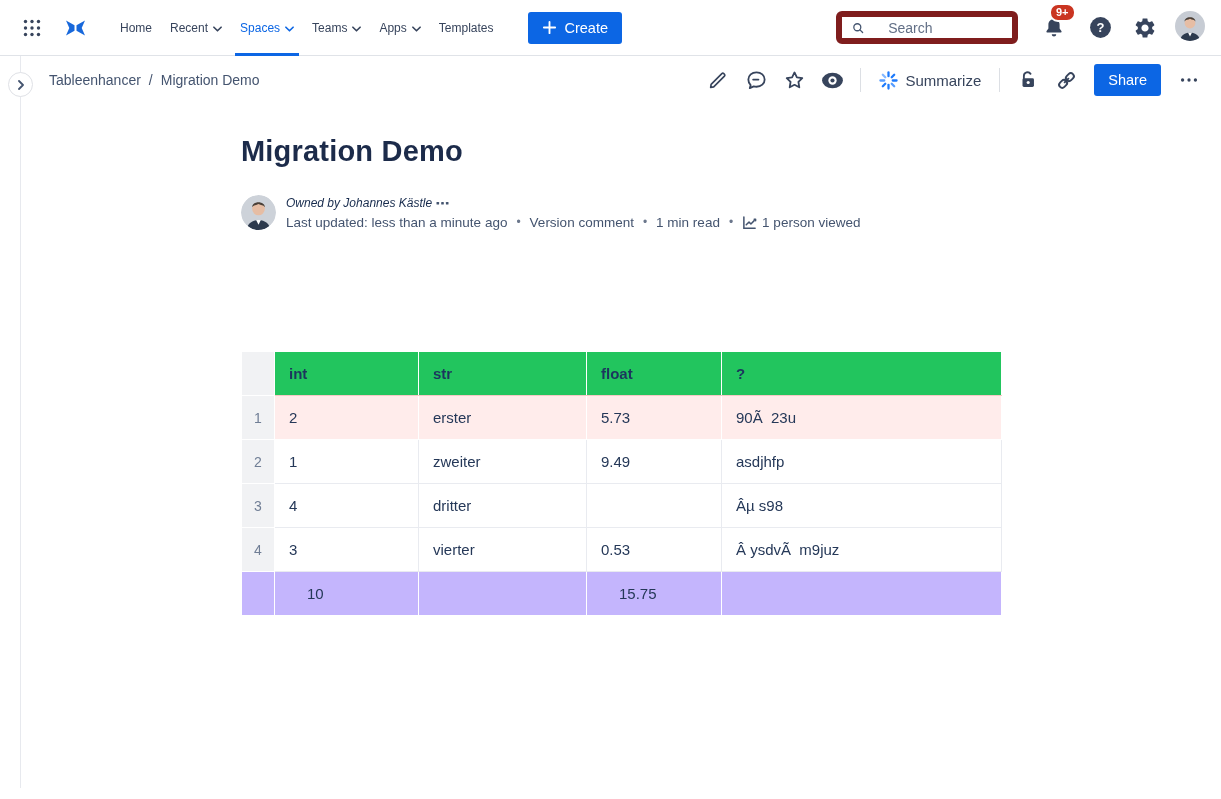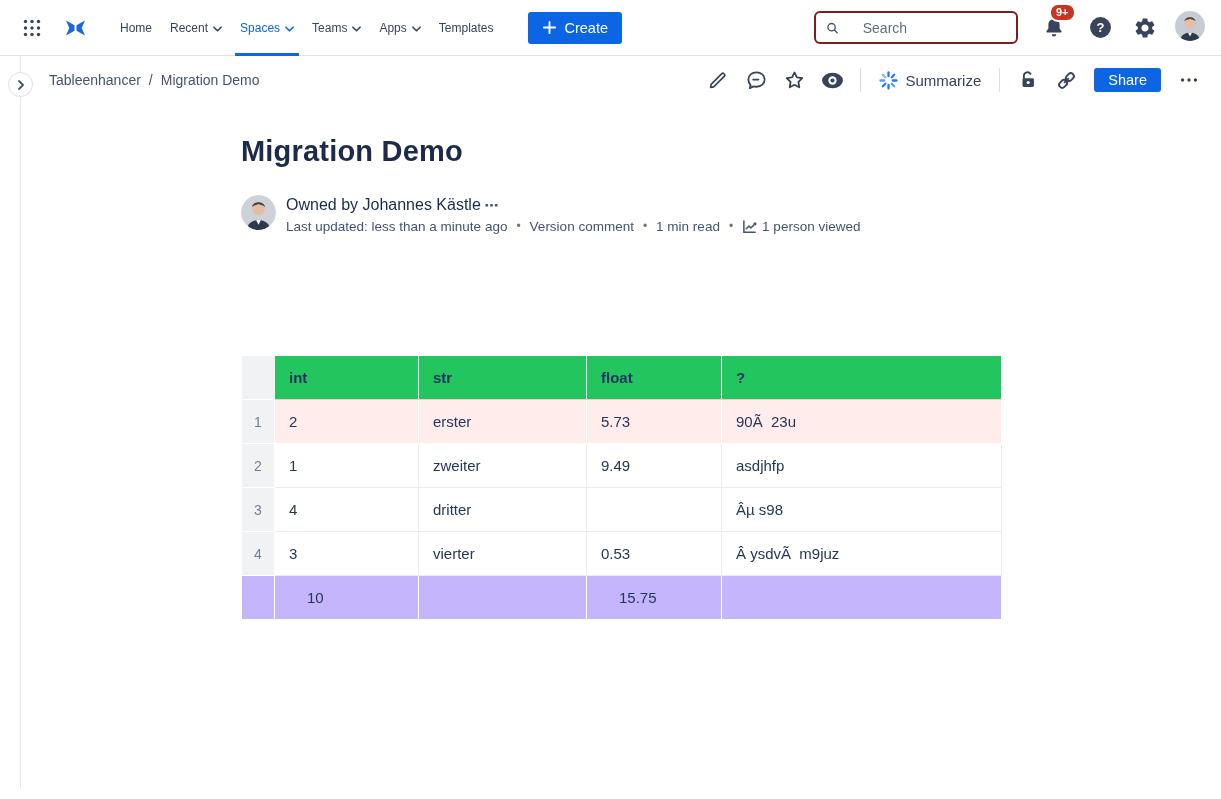--- a/index.html
+++ b/index.html
@@ -16,21 +16,21 @@
   .nav-item { display:flex; align-items:center; gap:5px; padding:0 9px; height:56px; position:relative;
               font-size:12px; color:#37445c; font-weight:500; cursor:pointer; background:none; border:none;
               font-family:inherit; }
   .nav-item .chev { margin-top:2px; }
   .nav-item.active { color:#0c66e4; }
   .nav-item.active::after { content:""; position:absolute; left:4px; right:4px; bottom:0; height:3px; background:#0c66e4; }
   .create-btn { margin-left:26px; display:flex; align-items:center; gap:7px; background:#0c66e4; color:#fff;
                 border:none; border-radius:3px; height:32px; padding:0 14px; font-size:14.5px; font-weight:500;
                 cursor:pointer; font-family:inherit; }
   .topnav-right { margin-left:auto; display:flex; align-items:center; }
-  .search-box { display:flex; align-items:center; width:204px; height:33px; border:2px solid #7f1d1d;
+  .search-box { display:flex; align-items:center; width:182px; height:33px; border:6px solid #7f1d1d;
                 border-radius:6px; padding:0 10px; gap:24px; background:#fff; }
   .search-box input { border:none; outline:none; font-size:14px; color:#37445c; width:100%; font-family:inherit; }
   .search-box input::placeholder { color:#626f86; }
   .bell-wrap { position:relative; margin-left:20px; }
   .badge { position:absolute; top:-9px; left:11px; background:#ca3521; color:#fff; font-size:11px; font-weight:700;
            border-radius:9px; padding:2px 5px; line-height:1; border:2px solid #fff; }
   .help-wrap { margin-left:14px; } .gear-wrap { margin-left:12px; }
   .avatar-btn { margin-left:14px; border:none; background:none; cursor:pointer; padding:0; }
 
   
@@ -42,31 +42,31 @@
 
   .crumb-row { height:48px; display:flex; align-items:center; padding-left:49px; padding-right:16px; }
   .crumbs { display:flex; align-items:center; gap:8px; font-size:14px; color:#44546f; }
   .crumbs a { color:#44546f; text-decoration:none; cursor:pointer; }
   .page-actions { margin-left:auto; display:flex; align-items:center; gap:6px; }
   .pa-icon { width:32px; height:32px; display:flex; align-items:center; justify-content:center; border:none;
              background:none; cursor:pointer; border-radius:4px; }
   .divider { width:1px; height:24px; background:#dcdfe4; margin:0 6px; }
   .summarize-btn { display:flex; align-items:center; gap:7px; border:none; background:none; cursor:pointer;
                    font-size:15px; font-weight:500; color:#37445c; font-family:inherit; padding:4px 6px;text-align:center; }
-  .share-btn { background:#0c66e4; color:#fff; border:none; border-radius:3px; height:24px; padding:0 14px;
+  .share-btn { background:#0c66e4; color:#fff; border:none; border-radius:3px; height:32px; padding:0 14px;
                font-size:14.5px; font-weight:500; cursor:pointer; font-family:inherit; margin-left:6px; }
   .more-btn { margin-left:6px; }
 
   .content { margin-left:241px; width:760px; }
   .page-title { margin-top:31px; font-size:29px; font-weight:600; color:#1c2b4a; letter-spacing:.2px; }
 
   .byline { margin-top:27px; display:flex; align-items:flex-start; gap:10px; }
   .byline-avatar { width:35px; height:35px; border-radius:50%; overflow:hidden; flex:0 0 auto; cursor:pointer; }
   .byline-text { padding-top:1px; }
-  .owner-line { font-size:16px; color:#172b4d; display:flex; align-items:center; gap:4px; }
+  .owner-line { font-size:12px; color:#172b4d; display:flex; align-items:center; gap:4px;font-style:italic; }
   .owner-line a { color:#172b4d; cursor:pointer; }
   .meta-line { margin-top:5px; font-size:13.5px; color:#44546f; display:flex; align-items:flex-start; gap:9px; }
   .meta-dot { color:#6b778c; font-size:12px; }
   .meta-viewed { display:flex; align-items:center; gap:5px; cursor:pointer; }
 
   
   .tbl-wrap { margin-top:121px; }
   table.data { border-collapse:collapse; table-layout:fixed; width:760px; font-size:15px; color:#253858; }
   table.data th, table.data td { border:1px solid #e9ebf0; height:44px; padding:0 14px; text-align:left;
                                  overflow:hidden; white-space:nowrap; }

